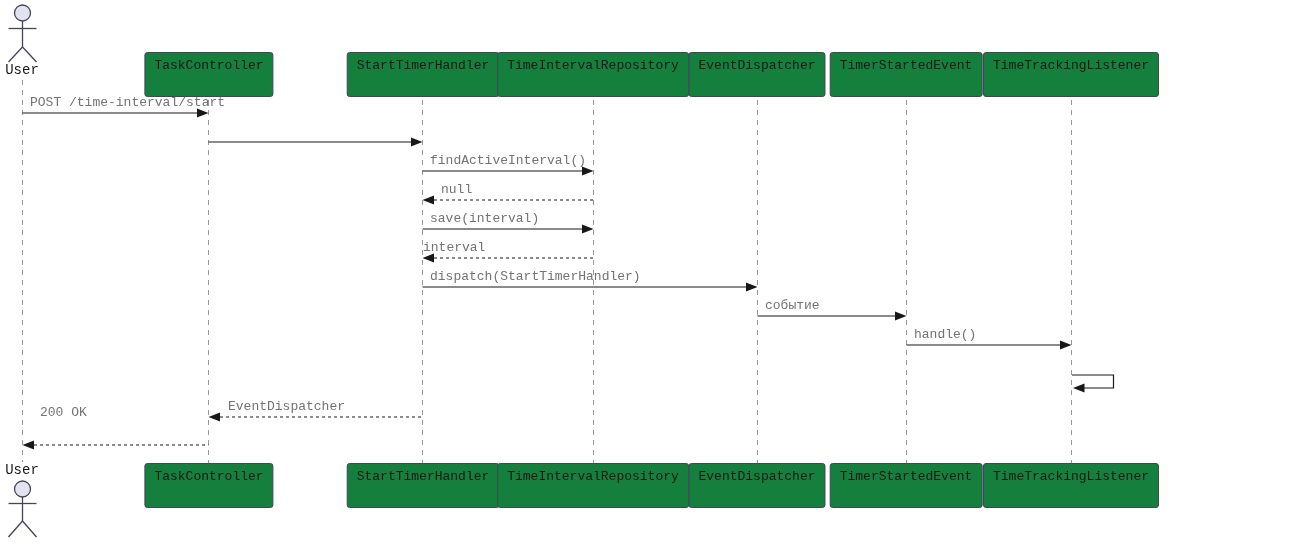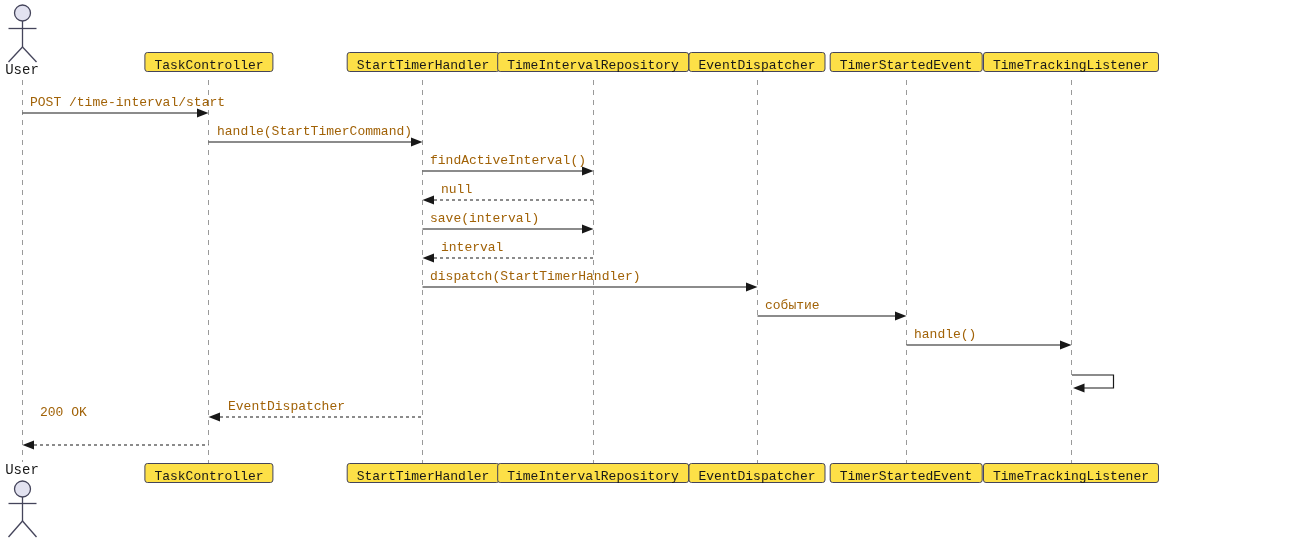--- a/index.html
+++ b/index.html
@@ -14,37 +14,37 @@
     padding-left: 45px;
   }
   svg.layer {
     position: absolute;
     left: 0; top: 0;
     width: 1304px; height: 545px;
   }
   .pbox {
     position: absolute;
     transform: translateX(-50%);
-    background: #fde047;
+    background: #15803d;
     border: 1px solid #44445a;
     border-radius: 3px;
     padding: 5px 9px;
     font-size: 13px;
     line-height: 16px;
-    height: 20px;
+    height: 45px;
     box-sizing: border-box;
     white-space: nowrap;
     color: #181818;
   }
   .msg {
     position: absolute;
     font-size: 13px;
     line-height: 15px;
     white-space: nowrap;
-    color: #a16207;
+    color: #737373;
   }
   .actor-label {
     position: absolute;
     transform: translateX(-50%);
     font-size: 14px;
     line-height: 15px;
     white-space: nowrap;
     color: #181818;
   }
 </style>
@@ -156,24 +156,23 @@
   <div class="pbox" style="left:1071px; top:52px;">TimeTrackingListener</div>
 
   <div class="pbox" style="left:209px; top:463px;">TaskController</div>
   <div class="pbox" style="left:423px; top:463px;">StartTimerHandler</div>
   <div class="pbox" style="left:593px; top:463px;">TimeIntervalRepository</div>
   <div class="pbox" style="left:757px; top:463px;">EventDispatcher</div>
   <div class="pbox" style="left:906px; top:463px;">TimerStartedEvent</div>
   <div class="pbox" style="left:1071px; top:463px;">TimeTrackingListener</div>
 
   <div class="msg" style="left:30px; top:95px;">POST /time-interval/start</div>
-  <div class="msg" style="left:217px; top:124px;">handle(StartTimerCommand)</div>
   <div class="msg" style="left:430px; top:153px;">findActiveInterval()</div>
   <div class="msg" style="left:441px; top:182px;">null</div>
   <div class="msg" style="left:430px; top:211px;">save(interval)</div>
-  <div class="msg" style="left:441px; top:240px;text-align:right;">interval</div>
+  <div class="msg" style="left:423px; top:240px;text-align:right;">interval</div>
   <div class="msg" style="left:430px; top:269px;">dispatch(StartTimerHandler)</div>
   <div class="msg" style="left:765px; top:298px;">событие</div>
   <div class="msg" style="left:914px; top:327px;">handle()</div>
   <div class="msg" style="left:228px; top:399px;">EventDispatcher</div>
   <div class="msg" style="left:40px; top:405px;">200 OK</div>
 
 </div>
 
 </body></html>

